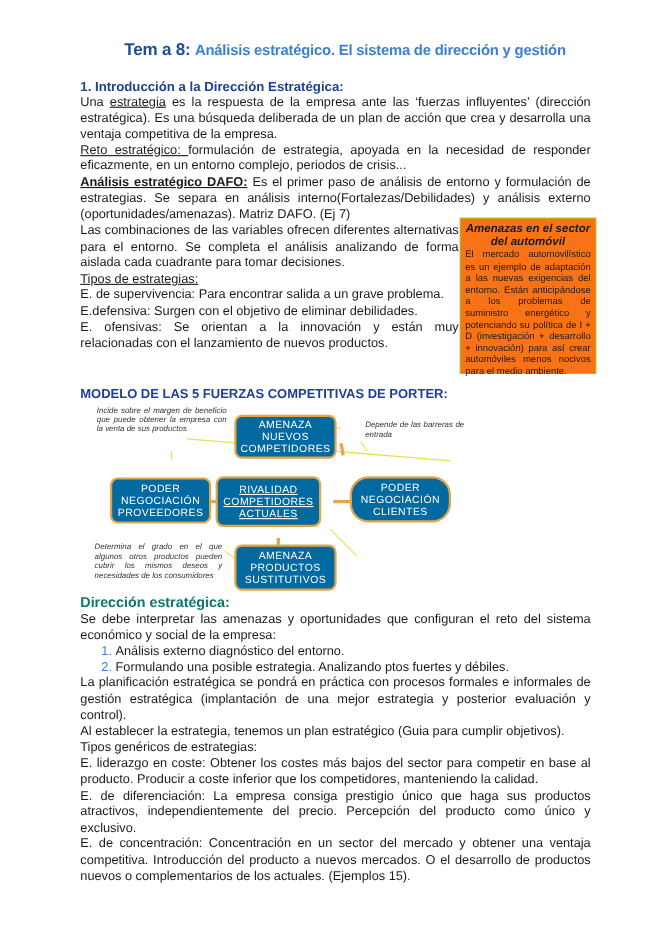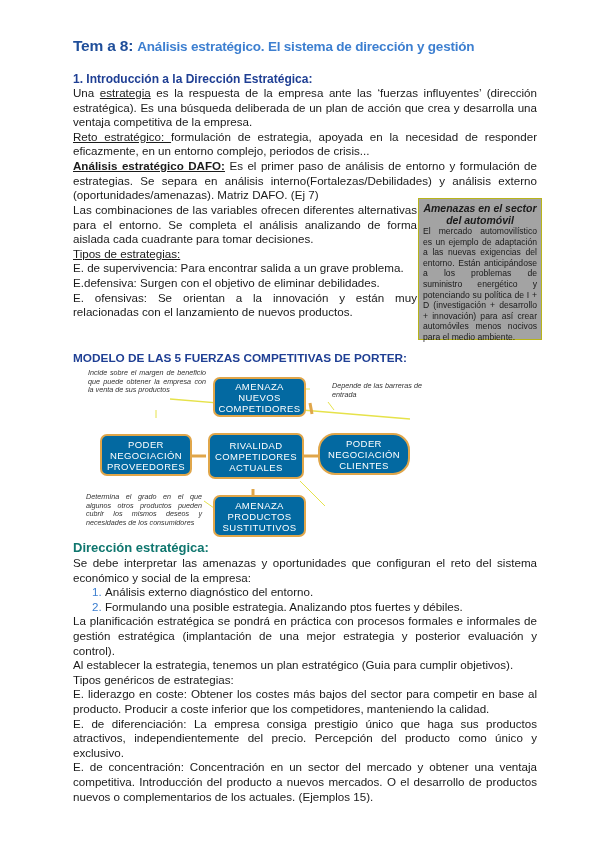--- a/index.html
+++ b/index.html
@@ -1,28 +1,28 @@
 <!DOCTYPE html>
 <html><head>
   <meta charset="utf-8">
   <style>
     html, body { margin: 0; padding: 0; background: #ffffff; }
     body { width: 600px; height: 848px; position: relative; overflow: hidden;
            font-family: "Liberation Sans", sans-serif; color: #1a1a1a; }
     .title { position: absolute; left: 73px; top: 37px; font-size: 15.5px; font-weight: bold; white-space: nowrap; letter-spacing: -0.2px; }
-    .title .tnum { color: #1f4e9a; }
+    .title .tnum { color: #1f4e9a; margin-left: 40px; }
     .title .tsub { color: #3d7fd0; font-size: 13.5px; }
     .h1 { color: #1f3f94; font-weight: bold; font-size: 12px; }
     .p { font-size: 11.6px; line-height: 14.6px; text-align: justify; margin: 0; }
     .u { text-decoration: underline; }
     .bu { text-decoration: underline; font-weight: bold; }
     .blk { position: absolute; left: 73px; width: 464px; }
     .narrow { position: absolute; left: 73px; width: 344px; }
     .callout { position: absolute; left: 418px; top: 198px; width: 124px; height: 142px;
-      background: #a3a3a3; border: 1px solid #b8b41a; box-sizing: border-box; padding: 3px 4px; }
+      background: #f97316; border: 1px solid #b8b41a; box-sizing: border-box; padding: 3px 4px; }
     .callout .ct { font-size: 10.5px; font-weight: bold; font-style: italic; text-align: center; line-height: 12px; color: #1a1a1a; }
     .callout .cb { font-size: 8.6px; line-height: 10.6px; text-align: justify; color: #1a1a1a; }
     .porter-title { position: absolute; left: 73px; top: 351px; color: #1f3f94; font-weight: bold; font-size: 11.8px; }
     .diagram { position: absolute; left: 80px; top: 366px; width: 450px; height: 172px; }
     .box { position: absolute; background: #0369a1; border: 2px solid #e0a64a; border-radius: 7px;
       color: #ffffff; font-size: 9.5px; text-align: center; line-height: 11px; box-sizing: border-box;
       display: flex; align-items: center; justify-content: center; letter-spacing: 0.4px; }
     .note { position: absolute; font-size: 7.2px; font-style: italic; line-height: 8.6px; color: #333; text-align: justify; }
     .dir-title { position: absolute; left: 73px; top: 540px; color: #0f766e; font-weight: bold; font-size: 13px; }
     ol.steps { margin: 0; padding-left: 32px; font-size: 11.6px; line-height: 14.6px; }
@@ -67,21 +67,21 @@
     <line x1="76" y1="44" x2="76" y2="52" stroke="#e6e24a" stroke-width="1"></line>
     <line x1="111" y1="90" x2="126" y2="90" stroke="#e0a64a" stroke-width="3"></line>
     <line x1="223" y1="90" x2="238" y2="90" stroke="#e0a64a" stroke-width="3"></line>
     <line x1="173" y1="123" x2="173" y2="133" stroke="#e0a64a" stroke-width="3"></line>
     <line x1="220" y1="115" x2="245" y2="140" stroke="#e6e24a" stroke-width="1"></line>
     <line x1="124" y1="135" x2="134" y2="142" stroke="#e6e24a" stroke-width="1"></line>
   </svg>
 
   <div class="box" style="left:133px;top:11px;width:93px;height:40px;">AMENAZA NUEVOS COMPETIDORES</div>
   <div class="box" style="left:20px;top:68px;width:92px;height:42px;">PODER NEGOCIACIÓN PROVEEDORES</div>
-  <div class="box" style="left:128px;top:67px;width:96px;height:46px;">RIVALIDAD COMPETIDORES ACTUALES</div>
+  <div class="box" style="left:116px;top:67px;width:96px;height:46px;text-decoration:underline;">RIVALIDAD COMPETIDORES ACTUALES</div>
   <div class="box" style="left:238px;top:67px;width:92px;height:42px;border-radius:17px;">PODER NEGOCIACIÓN CLIENTES</div>
   <div class="box" style="left:133px;top:129px;width:93px;height:42px;">AMENAZA PRODUCTOS SUSTITUTIVOS</div>
 
   <div class="note" style="left:8px;top:3px;width:118px;">Incide sobre el margen de beneficio que puede obtener la empresa con la venta de sus productos</div>
   <div class="note" style="left:252px;top:16px;width:90px;">Depende de las barreras de entrada</div>
   <div class="note" style="left:6px;top:127px;width:116px;">Determina el grado en el que algunos otros productos pueden cubrir los mismos deseos y necesidades de los consumidores</div>
 </div>
 
 <div class="dir-title">Dirección estratégica:</div>
 

